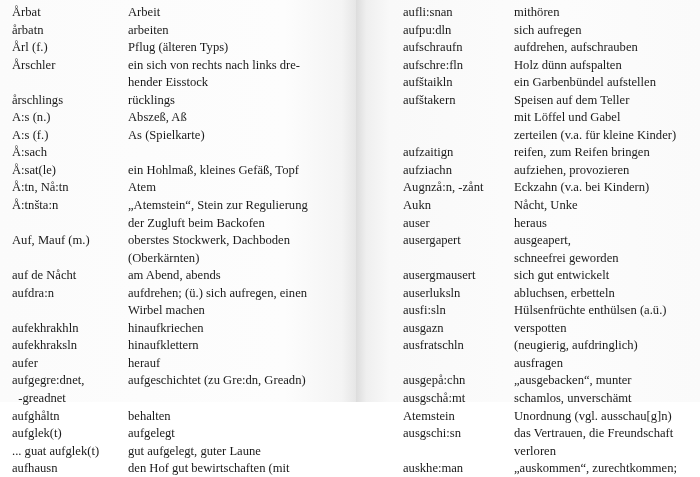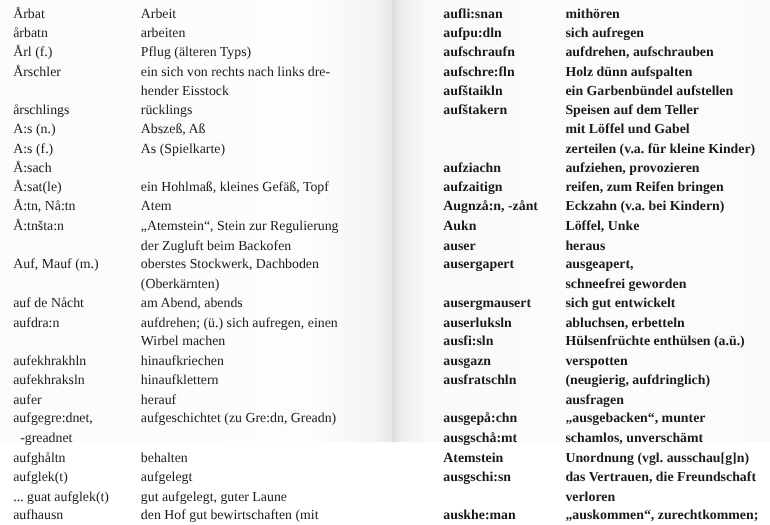--- a/index.html
+++ b/index.html
@@ -11,21 +11,20 @@
   }
   .spread { position: absolute; inset: 0; display: flex; }
   .page { position: relative; height: 402px; box-sizing: border-box; }
   .page-left {
     width: 356px;
     background: linear-gradient(to right, #fbfbfb 0%, #fdfdfd 80%, #f4f4f4 96%, #e6e6e6 100%);
   }
   .page-right {
     width: 344px;
     background: linear-gradient(to right, #dcdcdc 0%, #efefef 3%, #f9f9f9 10%, #fcfcfc 60%, #fafafa 100%);
-    font-weight: bold;
   }
   .entries {
     position: absolute; top: 4px; margin: 0; padding: 0; list-style: none;
     font-size: 12.6px; line-height: 17.55px;
     font-family: "Liberation Serif", "DejaVu Serif", serif;
   }
   .page-left .entries { left: 12px; width: 340px; }
   .page-right .entries { left: 47px; width: 296px; }
   .entry { display: flex; }
   .hw { flex: none; white-space: pre; }
@@ -211,41 +210,41 @@
         </li>
         <li class="entry">
           <span class="hw">aufštakern</span>
           <span class="def">
             <span>Speisen auf dem Teller</span>
             <span>mit Löffel und Gabel</span>
             <span>zerteilen (v.a. für kleine Kinder)</span>
           </span>
         </li>
         <li class="entry">
+          <span class="hw">aufzaitign</span>
+          <span class="def">
+            <span>reifen, zum Reifen bringen</span>
+          </span>
+        </li>
+        <li class="entry">
           <span class="hw">aufziachn</span>
           <span class="def">
             <span>aufziehen, provozieren</span>
           </span>
         </li>
         <li class="entry">
-          <span class="hw">aufzaitign</span>
-          <span class="def">
-            <span>reifen, zum Reifen bringen</span>
-          </span>
-        </li>
-        <li class="entry">
           <span class="hw">Augnzå:n, -zånt</span>
           <span class="def">
             <span>Eckzahn (v.a. bei Kindern)</span>
           </span>
         </li>
         <li class="entry">
           <span class="hw">Aukn</span>
           <span class="def">
-            <span>Löffel, Unke</span>
+            <span>Nåcht, Unke</span>
           </span>
         </li>
         <li class="entry">
           <span class="hw">auser</span>
           <span class="def">
             <span>heraus</span>
           </span>
         </li>
         <li class="entry">
           <span class="hw">ausergapert</span>

